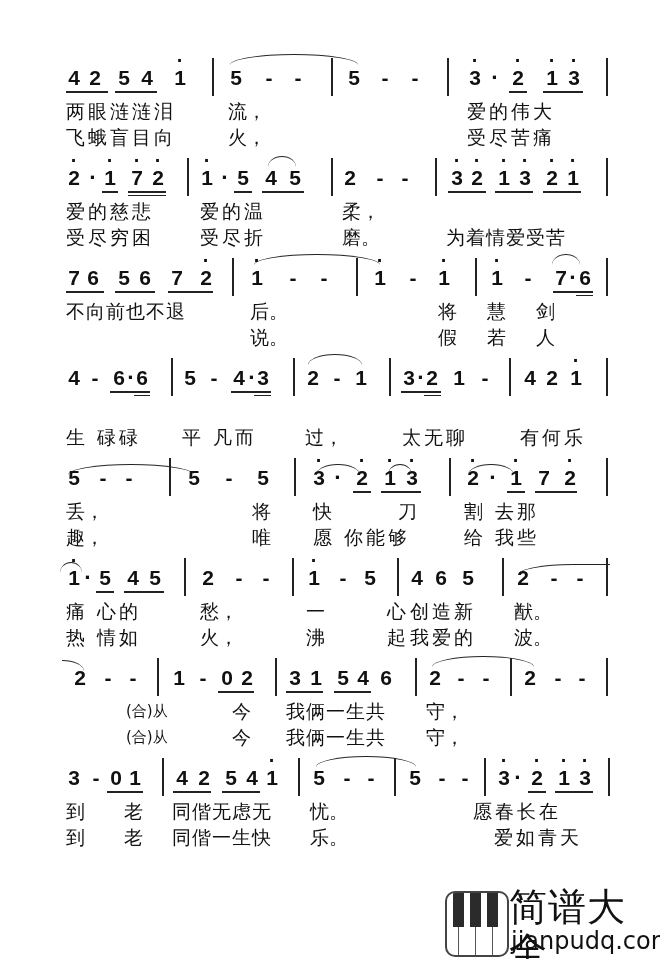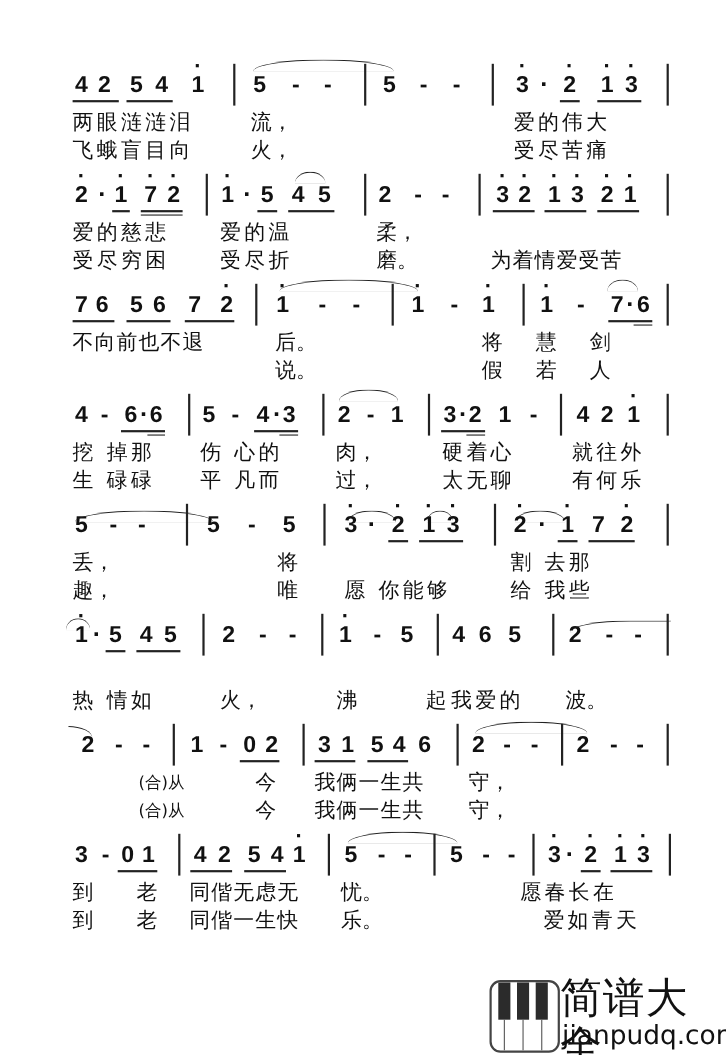--- a/index.html
+++ b/index.html
@@ -194,27 +194,20 @@
     <span class="tok" style="left:452px">1</span>
       <span class="tok dash" style="left:478px">-</span>
     <div class="ul" style="left:401px;width:40px"></div>
       <div class="ul2" style="left:424px;width:17px"></div>
     <div class="bar" style="left:509px"></div>
     <span class="tok" style="left:523px">4</span>
       <span class="tok" style="left:545px">2</span>
       <span class="tok hi" style="left:569px">1</span>
     <div class="bar" style="left:606px"></div>
   </div>
-  <div class="lyr" style="top:46px">
-    <span style="left:66px;letter-spacing:3px">挖 掉那</span>
-    <span style="left:182px;letter-spacing:3px">伤 心的</span>
-    <span style="left:305px">肉，</span>
-    <span style="left:402px;letter-spacing:3px">硬着心</span>
-    <span style="left:520px;letter-spacing:3px">就往外</span>
-  </div>
   <div class="lyr" style="top:72px">
     <span style="left:66px;letter-spacing:3px">生 碌碌</span>
     <span style="left:182px;letter-spacing:3px">平 凡而</span>
     <span style="left:305px">过，</span>
     <span style="left:402px;letter-spacing:3px">太无聊</span>
     <span style="left:520px;letter-spacing:3px">有何乐</span>
   </div>
 </div>
 
 <div class="system" style="top:452px">
@@ -244,20 +237,21 @@
       <span class="tok" style="left:537px">7</span>
       <span class="tok hi" style="left:563px">2</span>
     <div class="ul" style="left:507px;width:18px"></div>
       <div class="ul" style="left:535px;width:42px"></div>
     <div class="slur" style="left:468px;top:12px;width:46px"></div>
     <div class="bar" style="left:606px"></div>
   </div>
   <div class="lyr" style="top:46px">
     <span style="left:66px">丢，</span>
     <span style="left:252px">将</span>
+    <span style="left:313px;letter-spacing:30px">快 刀</span>
     <span style="left:464px;letter-spacing:3px">割 去那</span>
   </div>
   <div class="lyr" style="top:72px">
     <span style="left:66px">趣，</span>
     <span style="left:252px">唯</span>
     <span style="left:313px;letter-spacing:3px">愿 你能够</span>
     <span style="left:464px;letter-spacing:3px">给 我些</span>
   </div>
 </div>
 
@@ -282,20 +276,27 @@
     <div class="bar" style="left:397px"></div>
     <span class="tok" style="left:410px">4</span>
       <span class="tok" style="left:434px">6</span>
       <span class="tok" style="left:461px">5</span>
     <div class="bar" style="left:502px"></div>
     <span class="tok" style="left:516px">2</span>
       <span class="tok dash" style="left:547px">-</span>
       <span class="tok dash" style="left:573px">-</span>
     <div class="slur" style="left:518px;top:12px;width:92px;border-radius:60% 0 0 0 / 100% 0 0 0"></div>
     <div class="bar" style="left:606px"></div>
+  </div>
+  <div class="lyr" style="top:46px">
+    <span style="left:66px;letter-spacing:3px">痛 心的</span>
+    <span style="left:200px">愁，</span>
+    <span style="left:306px;letter-spacing:28px">一 心</span>
+    <span style="left:410px;letter-spacing:3px">创造新</span>
+    <span style="left:514px">猷。</span>
   </div>
   <div class="lyr" style="top:72px">
     <span style="left:66px;letter-spacing:3px">热 情如</span>
     <span style="left:200px">火，</span>
     <span style="left:306px;letter-spacing:28px">沸 起</span>
     <span style="left:410px;letter-spacing:3px">我爱的</span>
     <span style="left:514px">波。</span>
   </div>
 </div>
 

